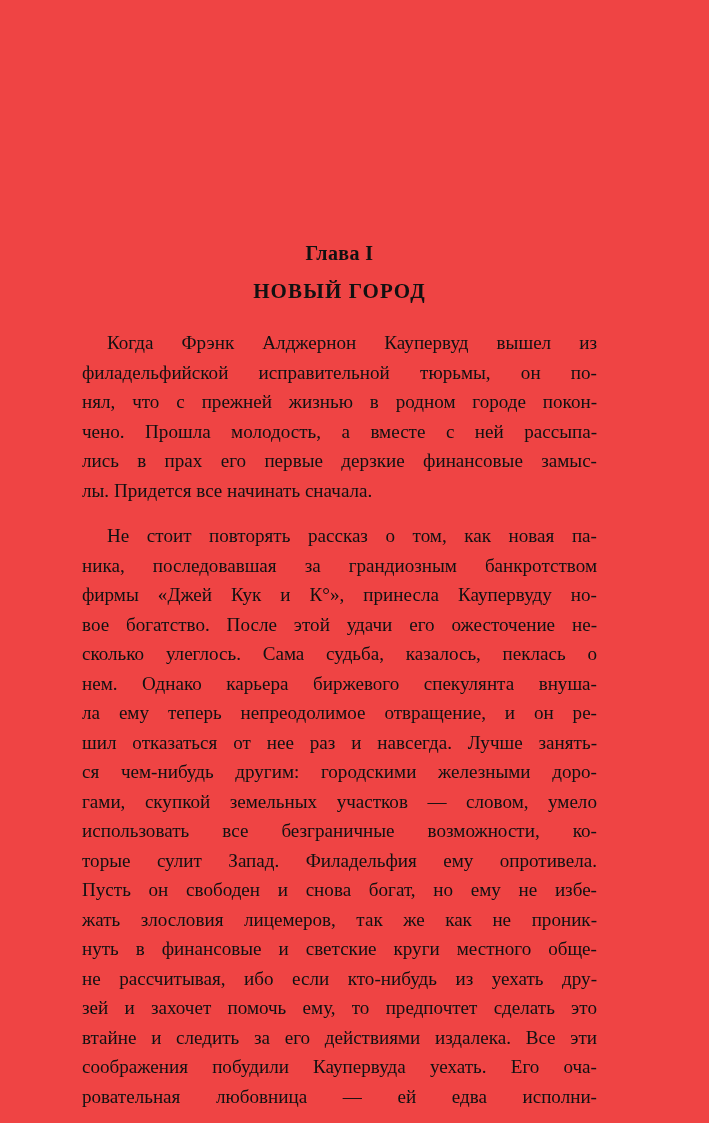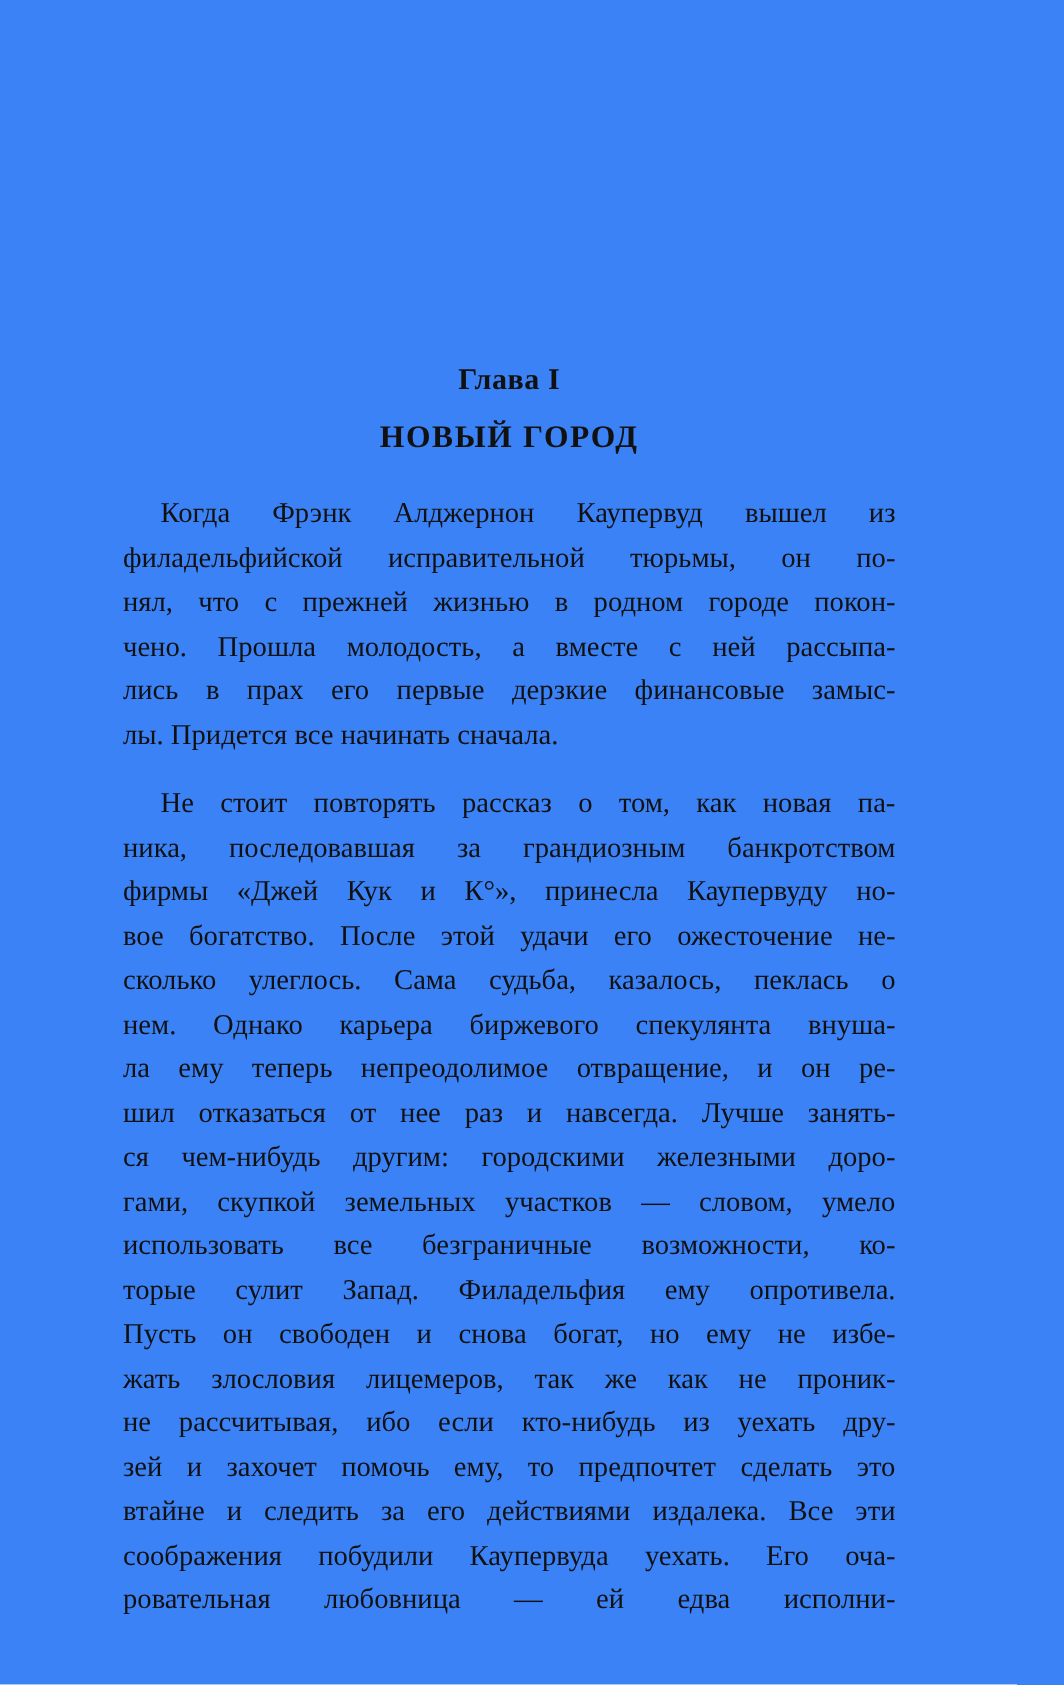--- a/index.html
+++ b/index.html
@@ -12,21 +12,21 @@
     font-family: "Liberation Serif", "DejaVu Serif", serif;
     color: #111111;
     -webkit-font-smoothing: antialiased;
   }
 
   #page {
     position: relative;
     width: 709px;
     height: 1123px;
     margin: 0 auto;
-    background: #3b82f6;
+    background: #ef4444;
     overflow: hidden;
   }
 
   
   .text-block {
     position: absolute;
     left: 82px;
     top: 243px;
     width: 515px;
   }
@@ -104,20 +104,21 @@
         <div class="line" style="white-space: pre;"><span class="w">сколько</span> <span class="w">улеглось.</span> <span class="w">Сама</span> <span class="w">судьба,</span> <span class="w">казалось,</span> <span class="w">пеклась</span> <span class="w">о</span></div>
         <div class="line" style="white-space: pre;"><span class="w">нем.</span> <span class="w">Однако</span> <span class="w">карьера</span> <span class="w">биржевого</span> <span class="w">спекулянта</span> <span class="w">внуша-</span></div>
         <div class="line" style="white-space: pre;"><span class="w">ла</span> <span class="w">ему</span> <span class="w">теперь</span> <span class="w">непреодолимое</span> <span class="w">отвращение,</span> <span class="w">и</span> <span class="w">он</span> <span class="w">ре-</span></div>
         <div class="line" style="white-space: pre;"><span class="w">шил</span> <span class="w">отказаться</span> <span class="w">от</span> <span class="w">нее</span> <span class="w">раз</span> <span class="w">и</span> <span class="w">навсегда.</span> <span class="w">Лучше</span> <span class="w">занять-</span></div>
         <div class="line" style="white-space: pre;"><span class="w">ся</span> <span class="w">чем-нибудь</span> <span class="w">другим:</span> <span class="w">городскими</span> <span class="w">железными</span> <span class="w">доро-</span></div>
         <div class="line" style="white-space: pre;"><span class="w">гами,</span> <span class="w">скупкой</span> <span class="w">земельных</span> <span class="w">участков</span> <span class="w">—</span> <span class="w">словом,</span> <span class="w">умело</span></div>
         <div class="line" style="white-space: pre;"><span class="w">использовать</span> <span class="w">все</span> <span class="w">безграничные</span> <span class="w">возможности,</span> <span class="w">ко-</span></div>
         <div class="line" style="white-space: pre;"><span class="w">торые</span> <span class="w">сулит</span> <span class="w">Запад.</span> <span class="w">Филадельфия</span> <span class="w">ему</span> <span class="w">опротивела.</span></div>
         <div class="line" style="white-space: pre;"><span class="w">Пусть</span> <span class="w">он</span> <span class="w">свободен</span> <span class="w">и</span> <span class="w">снова</span> <span class="w">богат,</span> <span class="w">но</span> <span class="w">ему</span> <span class="w">не</span> <span class="w">избе-</span></div>
         <div class="line" style="white-space: pre;"><span class="w">жать</span> <span class="w">злословия</span> <span class="w">лицемеров,</span> <span class="w">так</span> <span class="w">же</span> <span class="w">как</span> <span class="w">не</span> <span class="w">проник-</span></div>
+        <div class="line" style="white-space: pre;"><span class="w">нуть</span> <span class="w">в</span> <span class="w">финансовые</span> <span class="w">и</span> <span class="w">светские</span> <span class="w">круги</span> <span class="w">местного</span> <span class="w">обще-</span></div>
         <div class="line" style="white-space: pre;"><span class="w">не</span> <span class="w">рассчитывая,</span> <span class="w">ибо</span> <span class="w">если</span> <span class="w">кто-нибудь</span> <span class="w">из</span> <span class="w">уехать</span> <span class="w">дру-</span></div>
         <div class="line" style="white-space: pre;"><span class="w">зей</span> <span class="w">и</span> <span class="w">захочет</span> <span class="w">помочь</span> <span class="w">ему,</span> <span class="w">то</span> <span class="w">предпочтет</span> <span class="w">сделать</span> <span class="w">это</span></div>
         <div class="line" style="white-space: pre;"><span class="w">втайне</span> <span class="w">и</span> <span class="w">следить</span> <span class="w">за</span> <span class="w">его</span> <span class="w">действиями</span> <span class="w">издалека.</span> <span class="w">Все</span> <span class="w">эти</span></div>
         <div class="line" style="white-space: pre;"><span class="w">соображения</span> <span class="w">побудили</span> <span class="w">Каупервуда</span> <span class="w">уехать.</span> <span class="w">Его</span> <span class="w">оча-</span></div>
         <div class="line" style="white-space: pre;"><span class="w">ровательная</span> <span class="w">любовница</span> <span class="w">—</span> <span class="w">ей</span> <span class="w">едва</span> <span class="w">исполни-</span></div>
       </div>
 
   </div>
 </div>
 

